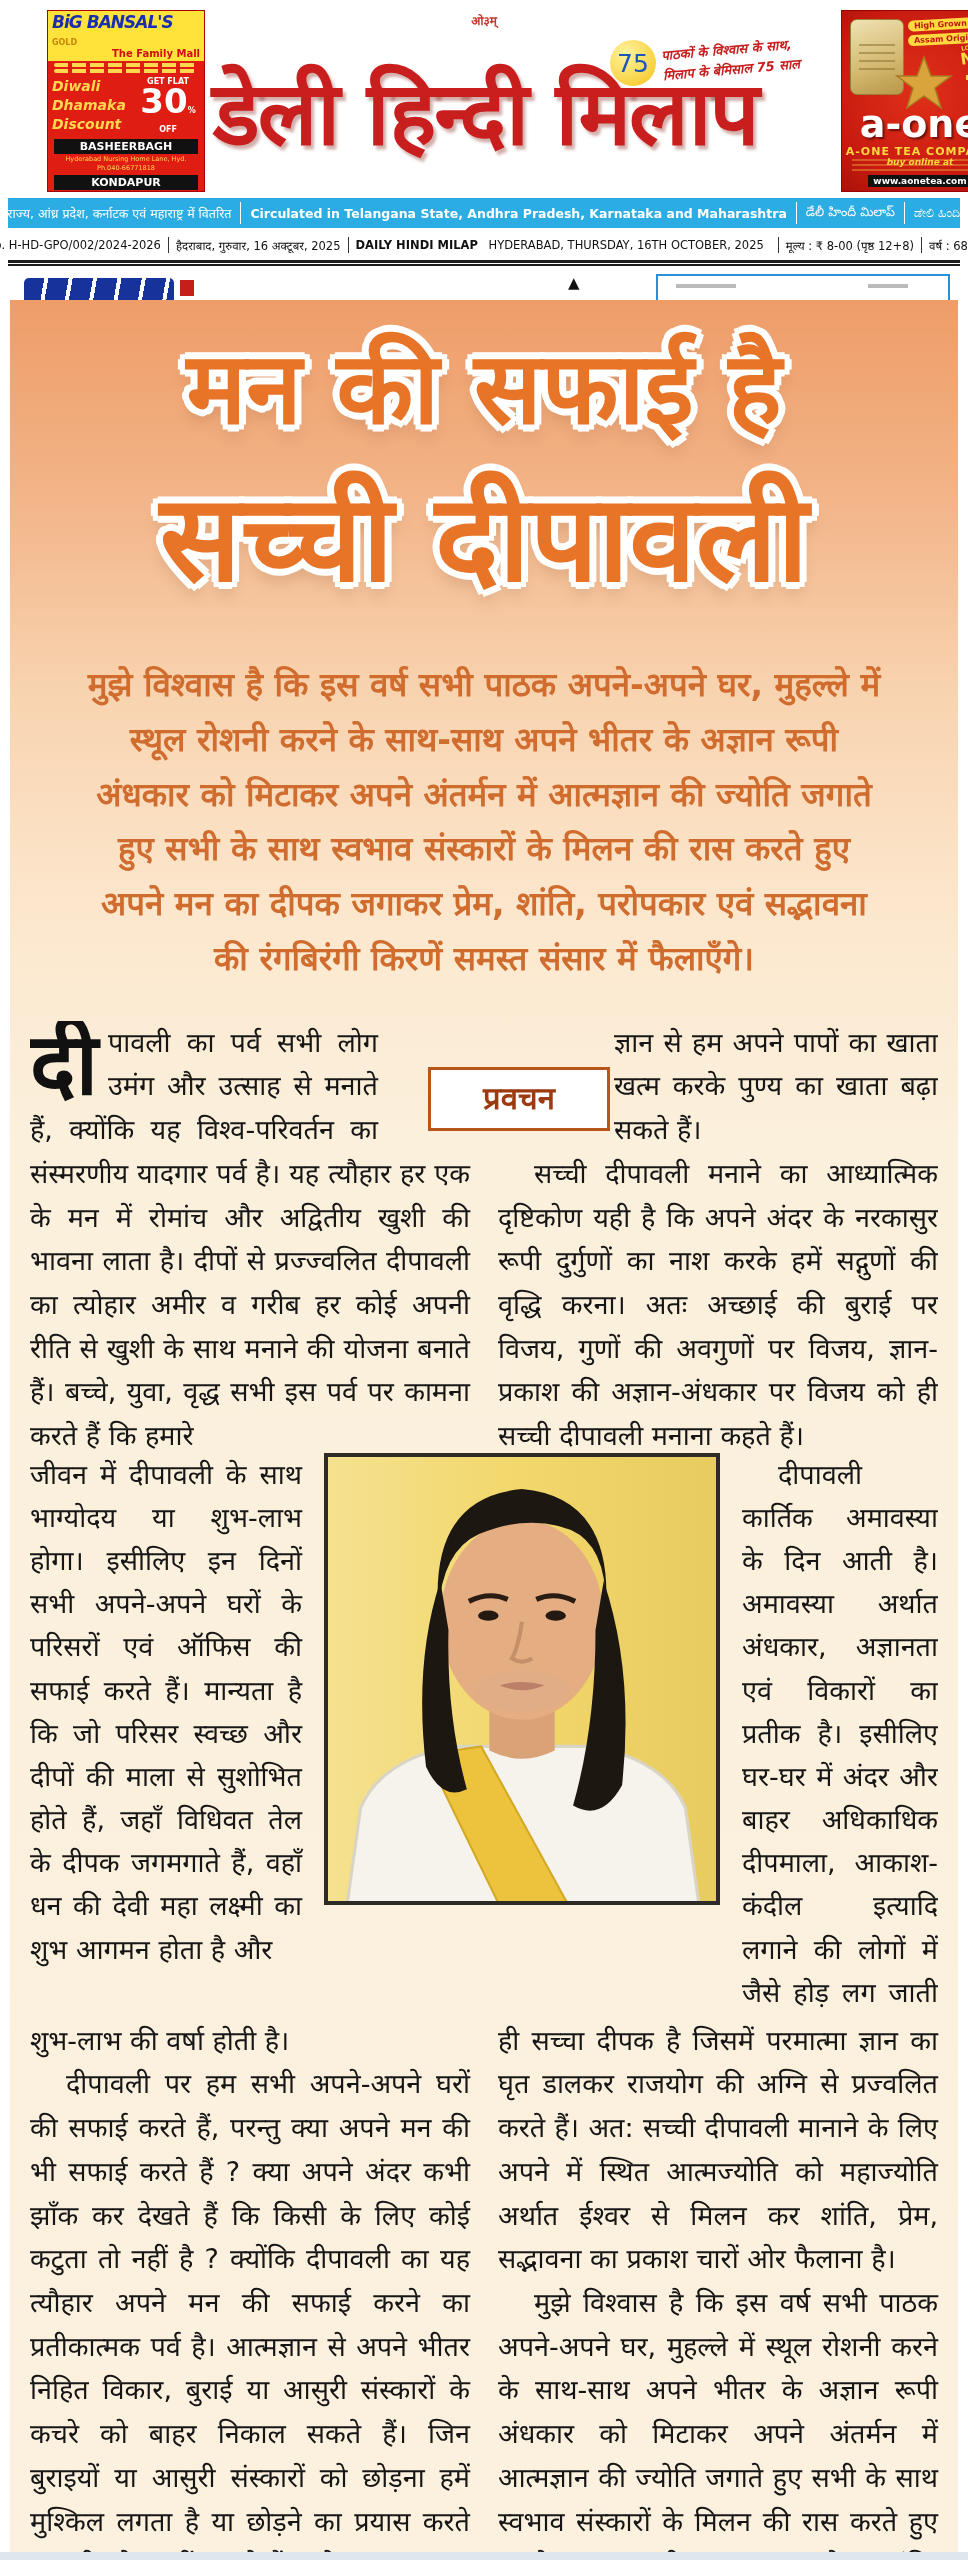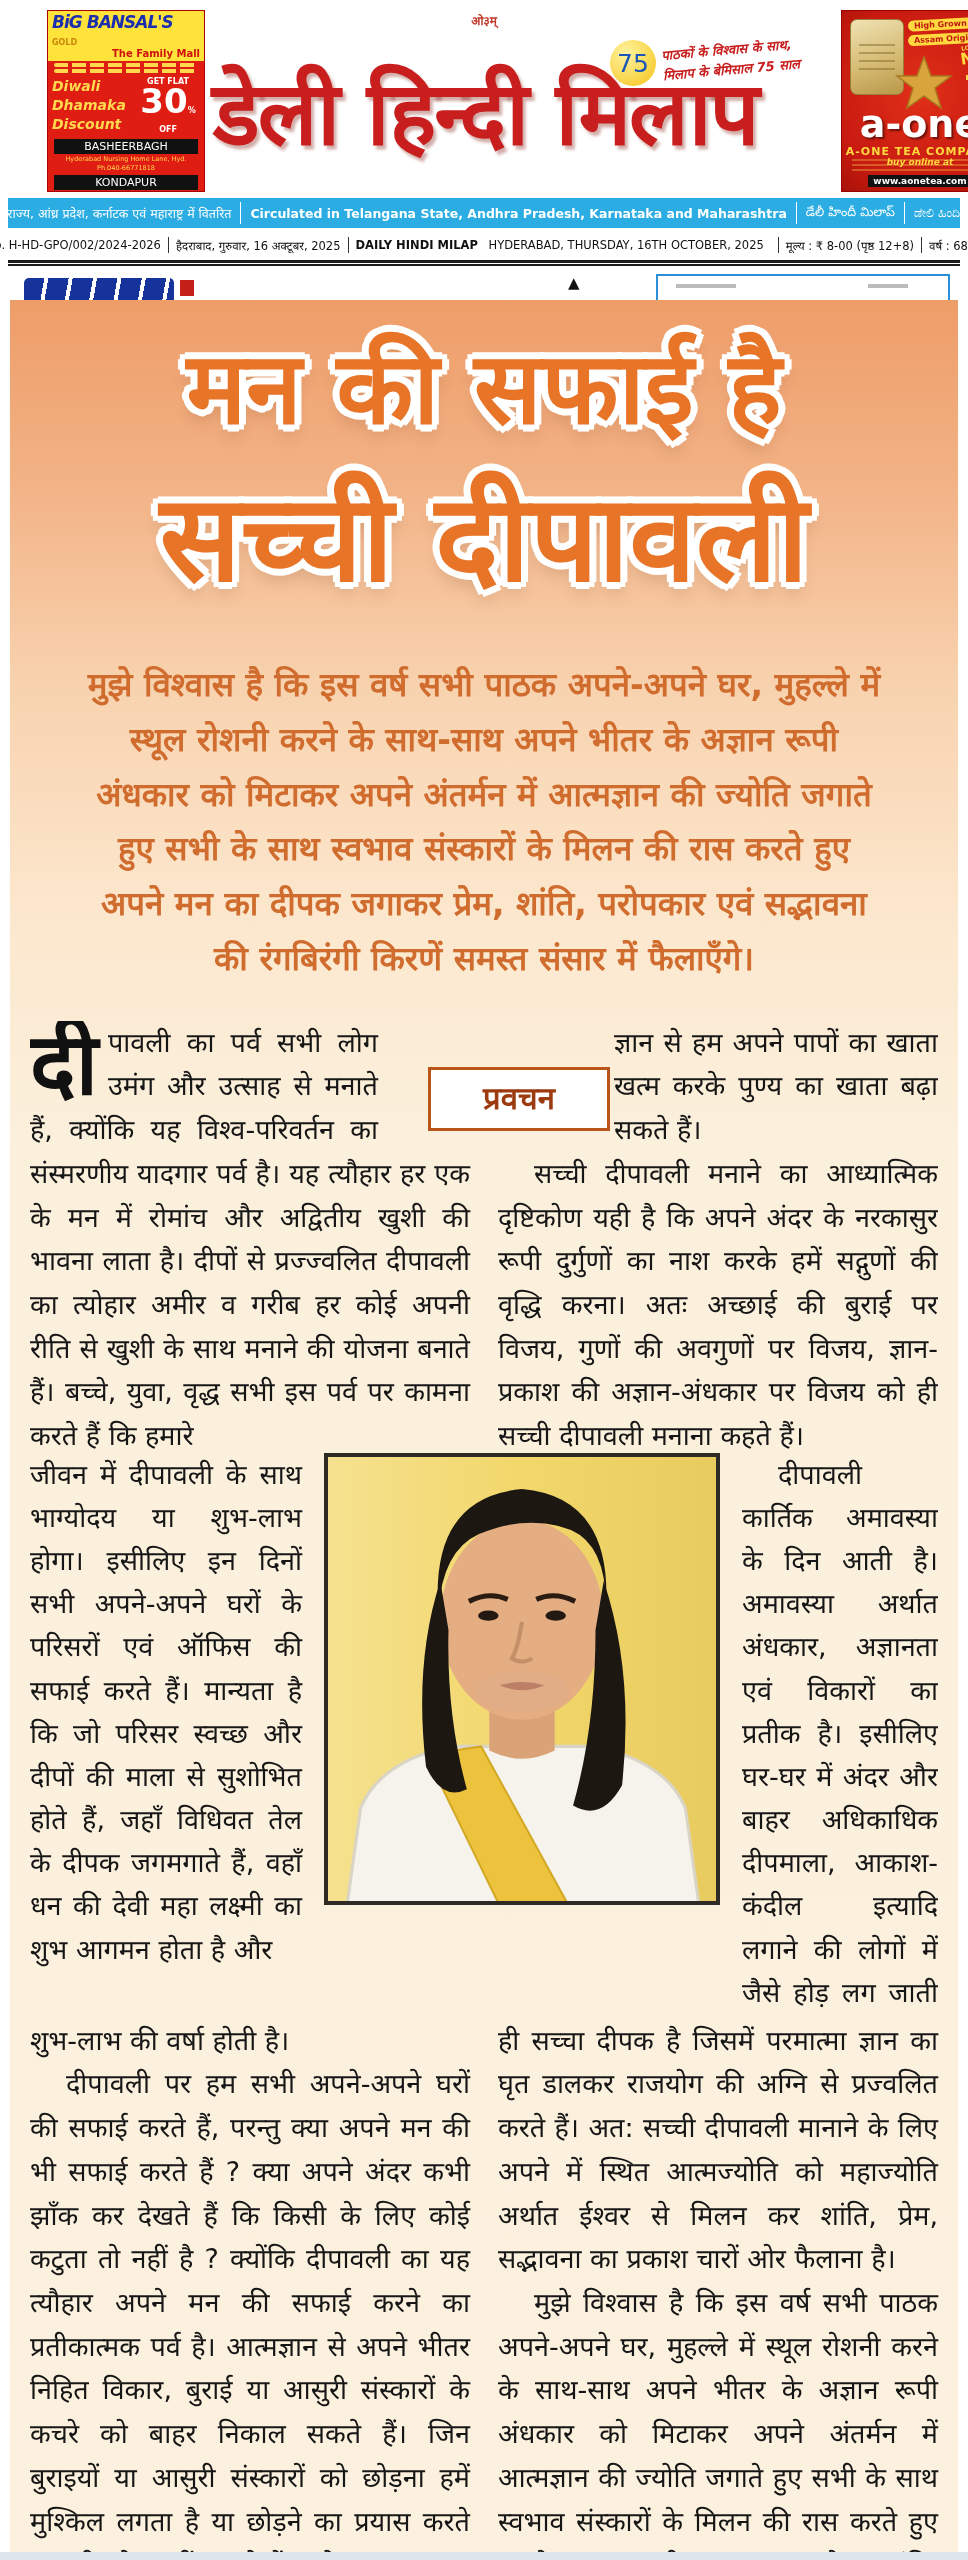--- a/index.html
+++ b/index.html
@@ -12,21 +12,21 @@
   .la-brand{color:#1a2fb0;font-weight:bold;font-style:italic;font-size:17px;letter-spacing:-1px;}
   .la-gold{color:#c8860a;font-size:8px;font-weight:bold;}
   .la-mall{color:#d01010;font-weight:bold;font-size:10px;text-align:right;}
   .fineprint{height:4px;margin:2px 6px;background:repeating-linear-gradient(90deg,#ffd94d 0 14px,transparent 14px 18px);border-radius:2px;}
   .la-offer{display:flex;padding:2px 4px 0;}
   .la-script{color:#ffd94d;font-style:italic;font-weight:bold;font-size:14px;width:84px;line-height:1.35;}
   .la-flat{color:#ffffff;text-align:center;flex:1;}
   .la-getflat{font-size:8px;font-weight:bold;display:block;}
   .la-30{font-size:34px;font-weight:bold;line-height:.9;}
   .la-off{font-size:8px;font-weight:bold;}
-  .la-band{background:#111;color:#fff;font-weight:normal;font-size:11px;text-align:center;margin:3px 6px 1px;padding:1px 0;}
+  .la-band{background:#111;color:#fff;font-weight:bold;font-size:11px;text-align:center;margin:3px 6px 1px;padding:1px 0;}
   .la-addr{color:#ffd94d;font-size:6.5px;text-align:center;line-height:1.3;padding:0 6px;}
   .right-ad{left:802px;background:radial-gradient(circle at 50% 45%,#e03019 0%,#c81a10 70%,#a81208 100%);border:1px solid #900;}
   .ra-pouch{position:absolute;left:8px;top:8px;width:52px;height:74px;border-radius:7px;
             background:linear-gradient(160deg,#efe2b4,#d3b86e 60%,#b89749);border:1px solid #9a7d36;}
   .ra-pouch .lines{position:absolute;left:8px;top:18px;right:8px;height:34px;
             background:repeating-linear-gradient(180deg,transparent 0 6px,#8a6f3088 6px 8px);}
   .ra-badge{position:absolute;left:66px;background:#ffd93e;color:#c01810;font-weight:bold;font-size:8px;
             border-radius:8px;padding:1px 6px;transform:rotate(-3deg);}
   .ra-no1{position:absolute;left:118px;top:32px;color:#ffd93e;transform:rotate(-8deg);text-align:center;line-height:1;}
   .ra-no1 .ll{font-size:6px;font-weight:bold;display:block;}

